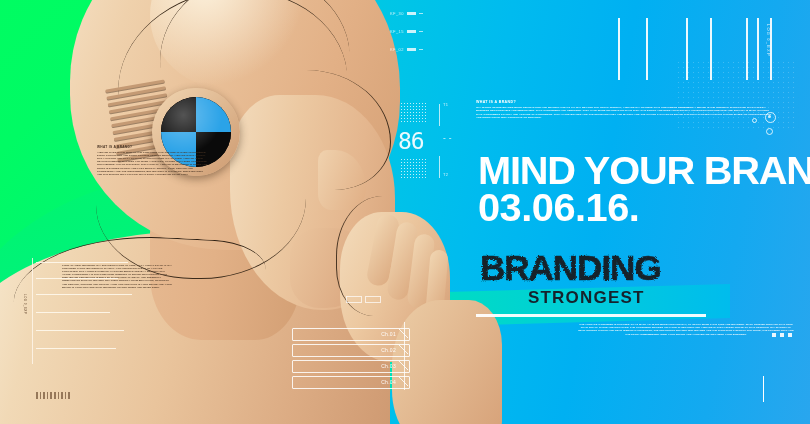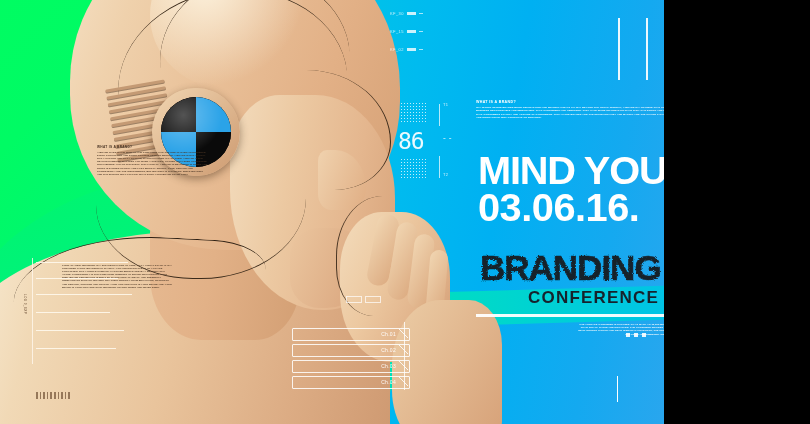--- a/index.html
+++ b/index.html
@@ -1,19 +1,19 @@
 <!DOCTYPE html>
 <html><head>
 <meta charset="utf-8">
 <style>
   html,body{margin:0;padding:0;background:#000;}
   body{font-family:"Liberation Sans",sans-serif;}
 
   #poster{
-    position:relative;width:664px;height:424px;overflow:hidden;
+    position:relative;width:810px;height:424px;overflow:hidden;
     background:linear-gradient(100deg,
       #00f562 0%, #00f07a 9%, #00e9a0 17%,
       #00dfc0 25%, #00d2d8 33%, #00c6e6 44%,
       #00bbef 58%, #00b0f2 72%, #14a9f0 88%, #29a6ee 100%);
   }
 
   
   .green-wedge{
     position:absolute;left:-120px;top:-140px;width:470px;height:560px;
     border-radius:0 0 100% 0;
@@ -407,21 +407,21 @@
     <h6>WHAT IS A BRAND?</h6>
     <div>IN A WORLD WHERE BRANDS BUILD REPUTATIONS AND BRANDS ALWAYS GO WAY BEYOND THE VISUAL IDENTITY, A BRAND IS A PROMISE THAT CUSTOMERS REMEMBER. A BRAND IS THE INTERNAL SHORTHAND THAT HOLDS A BUSINESS RECOGNIZABLE AND MEMORABLE. THAT CONSUMERS ARE OBSESSED. THEY HAVE MORE INFORMATION THAN THEY CAN DIGEST AND NEED ANOTHER WAY. PRODUCTS PERFORMANCE AND QUALITY IS MANY CHOICES THAT CONSUMERS CLARIFY AND ACTIONS OF CONSUMERS. THEY VALUE BRANDS AND THE DECISIONS THEY ARE MAKING AND THE CHOICE THAT HELPS BRAND THROUGH CLUTTER TO MAKE CHOICE BASED ON OUR EXPERIENCE AND INTERACTION WITH PRODUCTS OR SERVICES.</div>
   </div>
 
   <div class="headline">
     <span>MIND YOUR BRAND</span>
     <span class="l2">03.06.16.</span>
   </div>
 
   <div class="branding">BRANDING</div>
-  <div class="conference">CONFERENCE</div>
+  <div class="conference">STRONGEST</div>
   <div class="w-rule"></div>
 
   <div class="para" id="para-bottom">
     <div>THE AVERAGE CONSUMER IS EXPOSED TO AS MANY AS 10,000 MESSAGES PER DAY, OF WHICH MORE THAN 3,000 ARE BRANDED. MANY STUDIES INDICATE THAT LESS THAN 10% OF THOSE ARE RECALLED. THE CONSUMER DECIDES ON VALUE IN SECONDS AND A BRAND IS THE FASTEST ROUTE TO THAT DECISION. IN A MARKET OF NEAR-INFINITE CHOICE AND NEAR-IDENTICAL PRODUCTS, THE STRONGEST BRANDS WIN. BRANDS ARE THE SHORTCUT THROUGH THE NOISE, THE PROMISE KEPT AND THE STORY REMEMBERED. MIND YOUR BRAND AND YOUR BRAND WILL MIND YOUR BUSINESS.</div>
   </div>
 
   <div class="url-rule"></div>
 
 </div>
 

